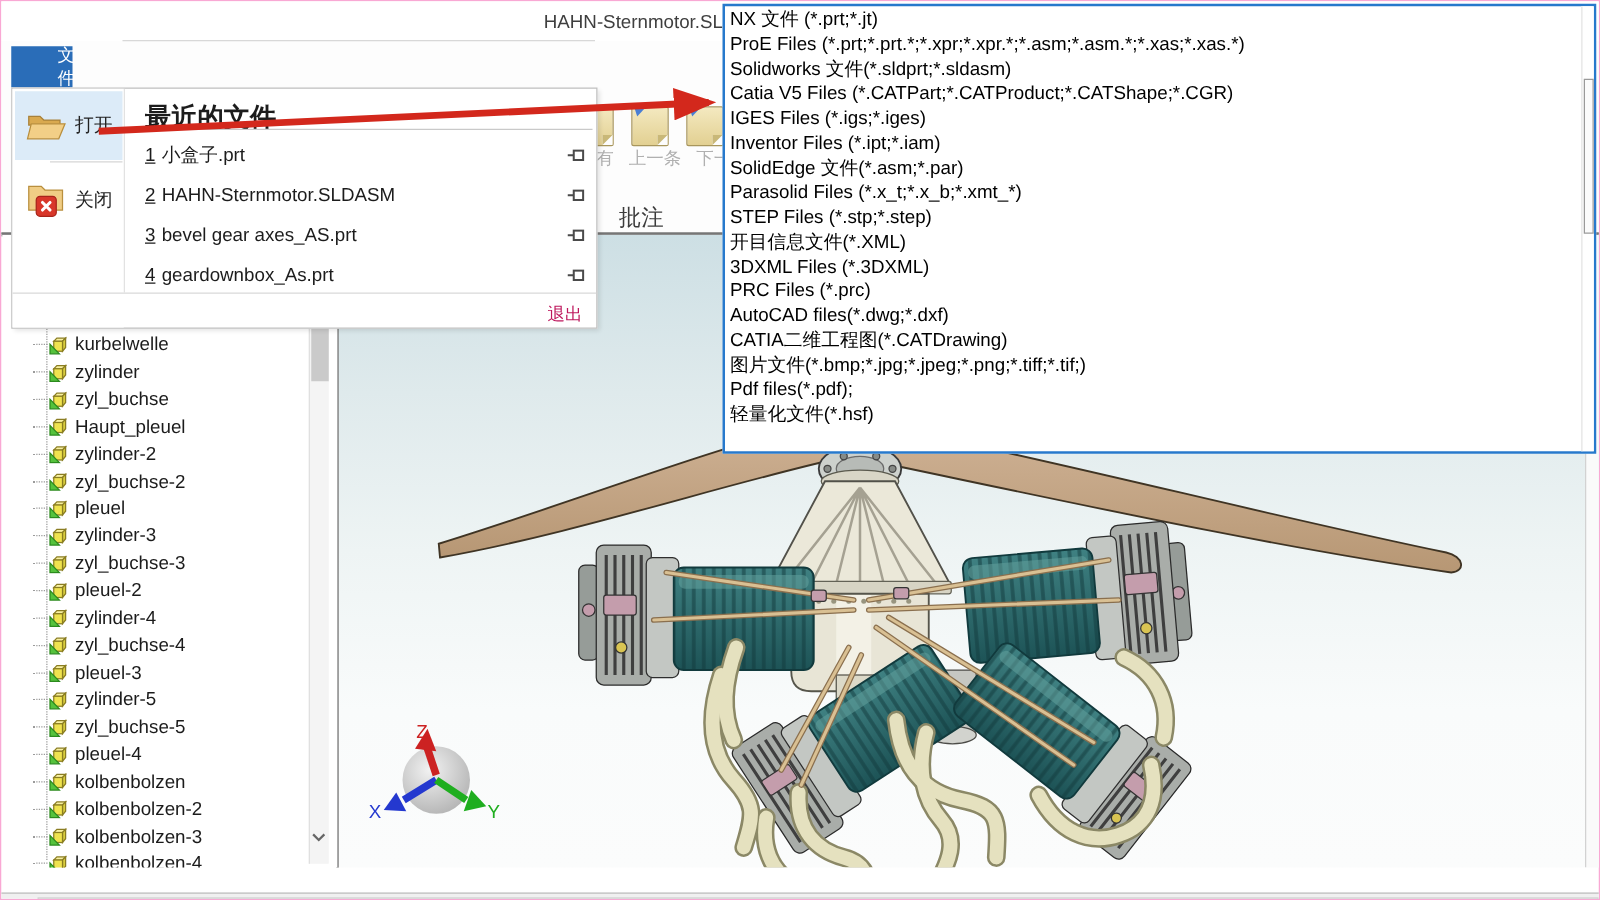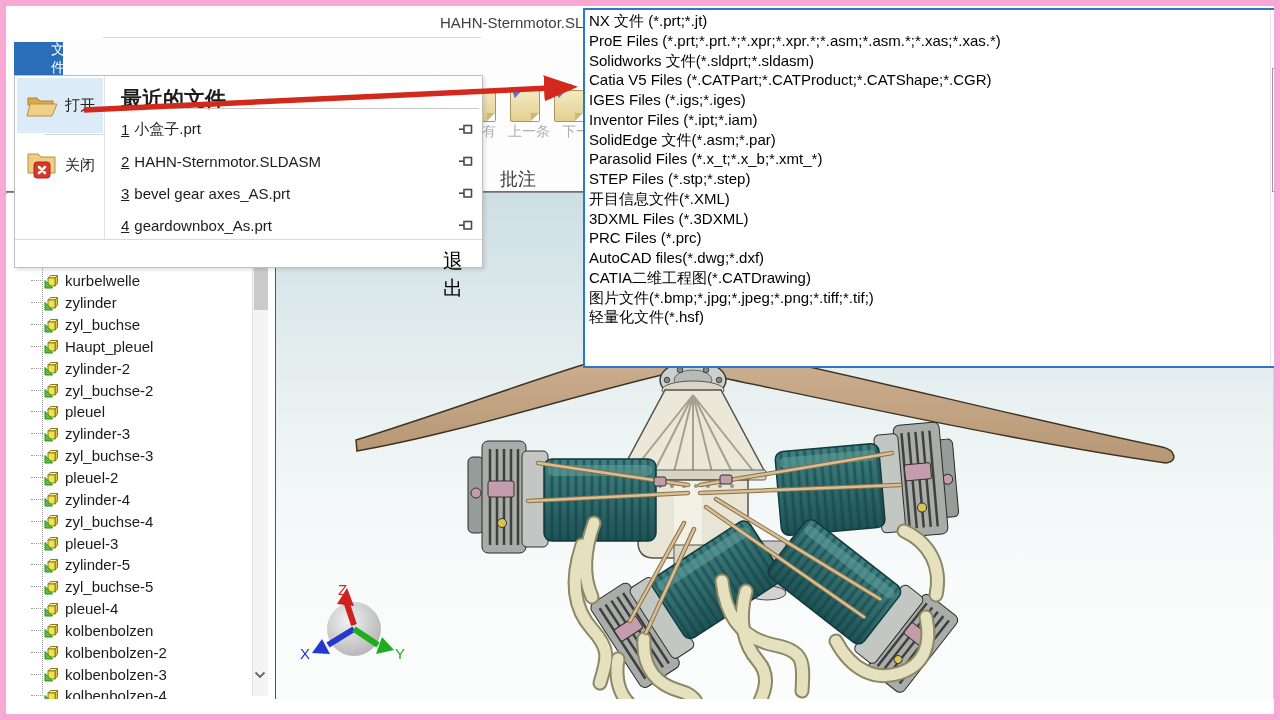--- a/index.html
+++ b/index.html
@@ -1,21 +1,21 @@
 <!DOCTYPE html>
 <html><head>
 <meta charset="utf-8">
 <style>
   * { margin:0; padding:0; box-sizing:border-box; }
   html,body { width:1280px; height:720px; overflow:hidden; }
   body { font-family:"Liberation Sans","DejaVu Sans",sans-serif; background:#fff; position:relative; }
   .abs { position:absolute; }
 
   
-  #window { width:1280px; height:720px; position:relative; border:6px solid #f9a8d4; background:#fff; overflow:hidden; }
+  #window { width:1280px; height:720px; position:relative; border:1px solid #f9a8d4; background:#fff; overflow:hidden; }
 
   
   #titlebar { left:0; top:0; width:1280px; height:32px; background:#ffffff; z-index:2; }
   #title-text { left:434px; top:8px; font-size:15px; color:#3f3f3f; white-space:nowrap; }
   #menu-top-line { left:97px; top:31px; width:378px; height:1px; background:#d8d8d8; }
 
   
   #ribbon { left:0; top:32px; width:1280px; height:155px; background:#fdfdfd; z-index:1; }
   #file-tab { left:8px; top:4px; width:49px; height:33px; background:#2a6db8; color:#fff; font-size:14px;
               display:flex; align-items:center; justify-content:center;padding-left:39px; }
@@ -61,21 +61,21 @@
   .menu-item svg { margin-left:8px; }
   #open-divider { left:30px; top:58px; width:58px; height:1px; background:#d6d6d6; }
   #menu-right { left:89px; top:0; width:378px; height:163px; border-left:1px solid #e2e2e2; }
   #recent-header { left:16px; top:9px; font-size:21px; font-weight:bold; color:#1c1c1c; }
   #recent-rule { left:8px; top:32px; width:366px; height:1px; background:#c9c9c9; }
   #recent-rows { left:16px; top:37px; width:360px; }
   .recent-row { height:32px; display:flex; align-items:center; position:relative; font-size:15px; color:#1c1c1c; white-space:nowrap; }
   .recent-num { text-decoration:underline; margin-right:5px; }
   .recent-pin { position:absolute; right:8px; top:9px; }
   #menu-bottom-rule { left:0px; top:163px; width:467px; height:1px; background:#d9d9d9; }
-  #exit-label { left:428px; top:172px; font-size:20px; color:#000000; }
+  #exit-label { left:428px; top:172px; font-size:14px; color:#be185d; }
 
   
   #format-dropdown { left:577px; top:2px; width:699px; height:360px; background:#fff; border:2px solid #2779cc; z-index:40; }
   #format-rows { left:4px; top:1px; width:676px; }
   .format-row { height:19.78px; line-height:19.78px; font-size:15px; color:#000; white-space:nowrap; overflow:hidden; }
   #format-scrollbar { right:0px; top:0px; width:10px; height:356px; background:#fff; border-left:1px solid #e4e4e4; }
   #format-thumb { left:1px; top:58px; width:8px; height:124px; background:#fbfbfb; border:1px solid #9a9a9a; }
 
   
   #arrow-overlay { left:0; top:0; width:1280px; height:720px; z-index:50; pointer-events:none; }
@@ -605,20 +605,21 @@
         <div class="format-row">3DXML Files (*.3DXML)</div>
 
         <div class="format-row">PRC Files (*.prc)</div>
 
         <div class="format-row">AutoCAD files(*.dwg;*.dxf)</div>
 
         <div class="format-row">CATIA二维工程图(*.CATDrawing)</div>
 
         <div class="format-row">图片文件(*.bmp;*.jpg;*.jpeg;*.png;*.tiff;*.tif;)</div>
 
+        <div class="format-row">Pdf files(*.pdf);</div>
 
 
         <div class="format-row">轻量化文件(*.hsf)</div>
 
     </div>
     <div id="format-scrollbar" class="abs">
       <div id="format-thumb" class="abs"></div>
     </div>
   </div>
 

